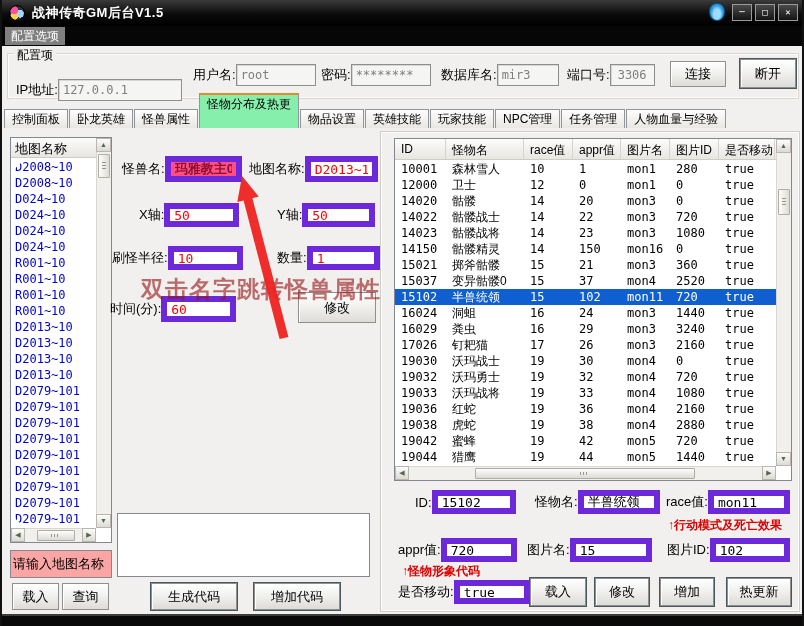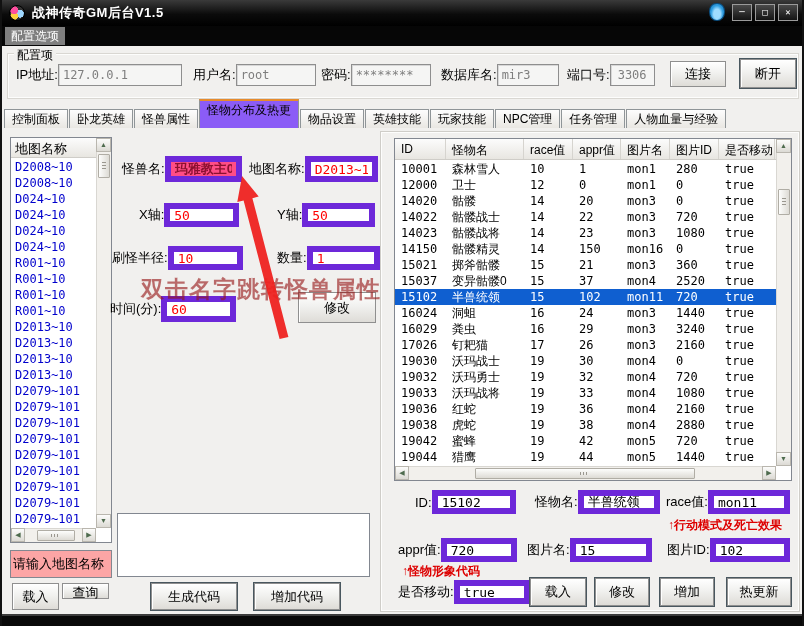--- a/index.html
+++ b/index.html
@@ -44,29 +44,29 @@
   
   .btn { background:linear-gradient(#ffffff,#f1f1ef 45%,#dedcd7); border:1px solid #8f8f8f;
          box-shadow:inset 1px 1px 0 #fff; font-size:13px; text-align:center; cursor:default;
          font-family:"Liberation Sans","DejaVu Sans",sans-serif; }
   .btn-focus { box-shadow:inset 1px 1px 0 #fff, 0 0 0 1px #49575f; }
 
   
   .tabstrip { position:absolute; left:2px; top:107px; height:21px; display:flex; align-items:flex-end; }
   .tab { height:19px; padding:0 7px; border:1px solid #8f9598; border-bottom:none; margin-right:1px;
          background:linear-gradient(#fdfdfd,#e9e7e2); font-size:12px; line-height:18px; white-space:nowrap; }
-  .tab.active { height:29px; background:#8b5cf6; border-top:2px solid #e68b2c; line-height:19px; position:relative; z-index:2; }
+  .tab.active { height:35px; background:#86efac; border-top:2px solid #e68b2c; line-height:19px; position:relative; z-index:2; }
 
   
   .map-box { position:absolute; left:8px; top:137px; width:102px; height:406px; background:#fff;
              border:1px solid #828790; }
   .map-header { position:absolute; left:0; top:0; right:15px; height:20px;
                 background:linear-gradient(#fcfcfc,#e8e6e1); border-bottom:1px solid #cfcdc8;
                 font-size:13px; padding:2px 0 0 4px; }
-  .map-items { position:absolute; left:0; top:21px; right:15px; bottom:14px; overflow:hidden; }
+  .map-items { position:absolute; left:0; top:21px; right:15px; bottom:14px; overflow:hidden;border-radius:23px; }
   .map-item { height:16px; line-height:16px; padding-left:4px; color:#0000cc; font-size:12px;
               font-family:"DejaVu Sans Mono","Liberation Mono",monospace; white-space:nowrap; }
   
   .vscroll { position:absolute; top:0; right:0; width:15px; bottom:0; background:#f2f0ec; border-left:1px solid #d9d7d2; }
   .hscroll { position:absolute; left:0; right:0; bottom:0; height:14px; background:#f2f0ec; border-top:1px solid #d9d7d2; }
   .sb-btn { position:absolute; width:15px; height:14px; background:linear-gradient(#fcfcfb,#dcdad4);
             border:1px solid #b9b6ae; color:#4e6b4e; font-size:7px; line-height:12px; text-align:center; }
   .sb-btn.h { width:14px; height:14px; }
   .sb-thumb { position:absolute; background:linear-gradient(90deg,#fdfdfc,#dddbd5); border:1px solid #b0ada5;
               border-radius:1px; }
@@ -131,21 +131,21 @@
     </div>
   </div>
 
   <div class="menubar">
     <div class="menu-item">配置选项</div>
   </div>
 
   <div class="cfg-group">
     <div class="cfg-label">配置项</div>
     <div id="cfg-row">
-        <div class="cfg-pair" style="left: 8px;">
+        <div class="cfg-pair" style="left: 8px; margin-top: 15px;">
           <label>IP地址:</label>
           <input class="cfg-input" value="127.0.0.1" style="width: 124px;">
         </div>
         <div class="cfg-pair" style="left: 185px;">
           <label>用户名:</label>
           <input class="cfg-input" value="root" style="width: 80px;">
         </div>
         <div class="cfg-pair" style="left: 313px;">
           <label>密码:</label>
           <input class="cfg-input" value="********" style="width: 80px;">
@@ -215,21 +215,21 @@
       <div class="sb-thumb h" style="top:1px;bottom:1px;left:26px;width:38px;">
           <div class="grip-h"></div>
         </div>
       <div class="sb-btn h" style="right:0;top:-1px;">▶</div>
     </div>
   </div>
 
   <input class="map-search" value="请输入地图名称" style="">
 
   <button class="btn" style="position:absolute; left:10px; top:583px; width:47px; height:27px;">载入</button>
-  <button class="btn" style="position:absolute; left:60px; top:583px; width:47px; height:16px;">查询</button>
+  <button class="btn" style="position:absolute; left:60px; top:583px; width:47px; height:27px;">查询</button>
 
   <div class="fpair" style="left:120px; top:156px;">
     <label>怪兽名:</label>
     <input class="f-input pink cn" style="width: 77px; height: 26px;" value="玛雅教主08">
   </div>
   <div class="fpair" style="left:247px; top:156px;">
     <label>地图名称:</label>
     <input class="f-input" style="width: 73px; height: 26px;" value="D2013~10">
   </div>
   <div class="fpair" style="left:137px; top:203px;">

